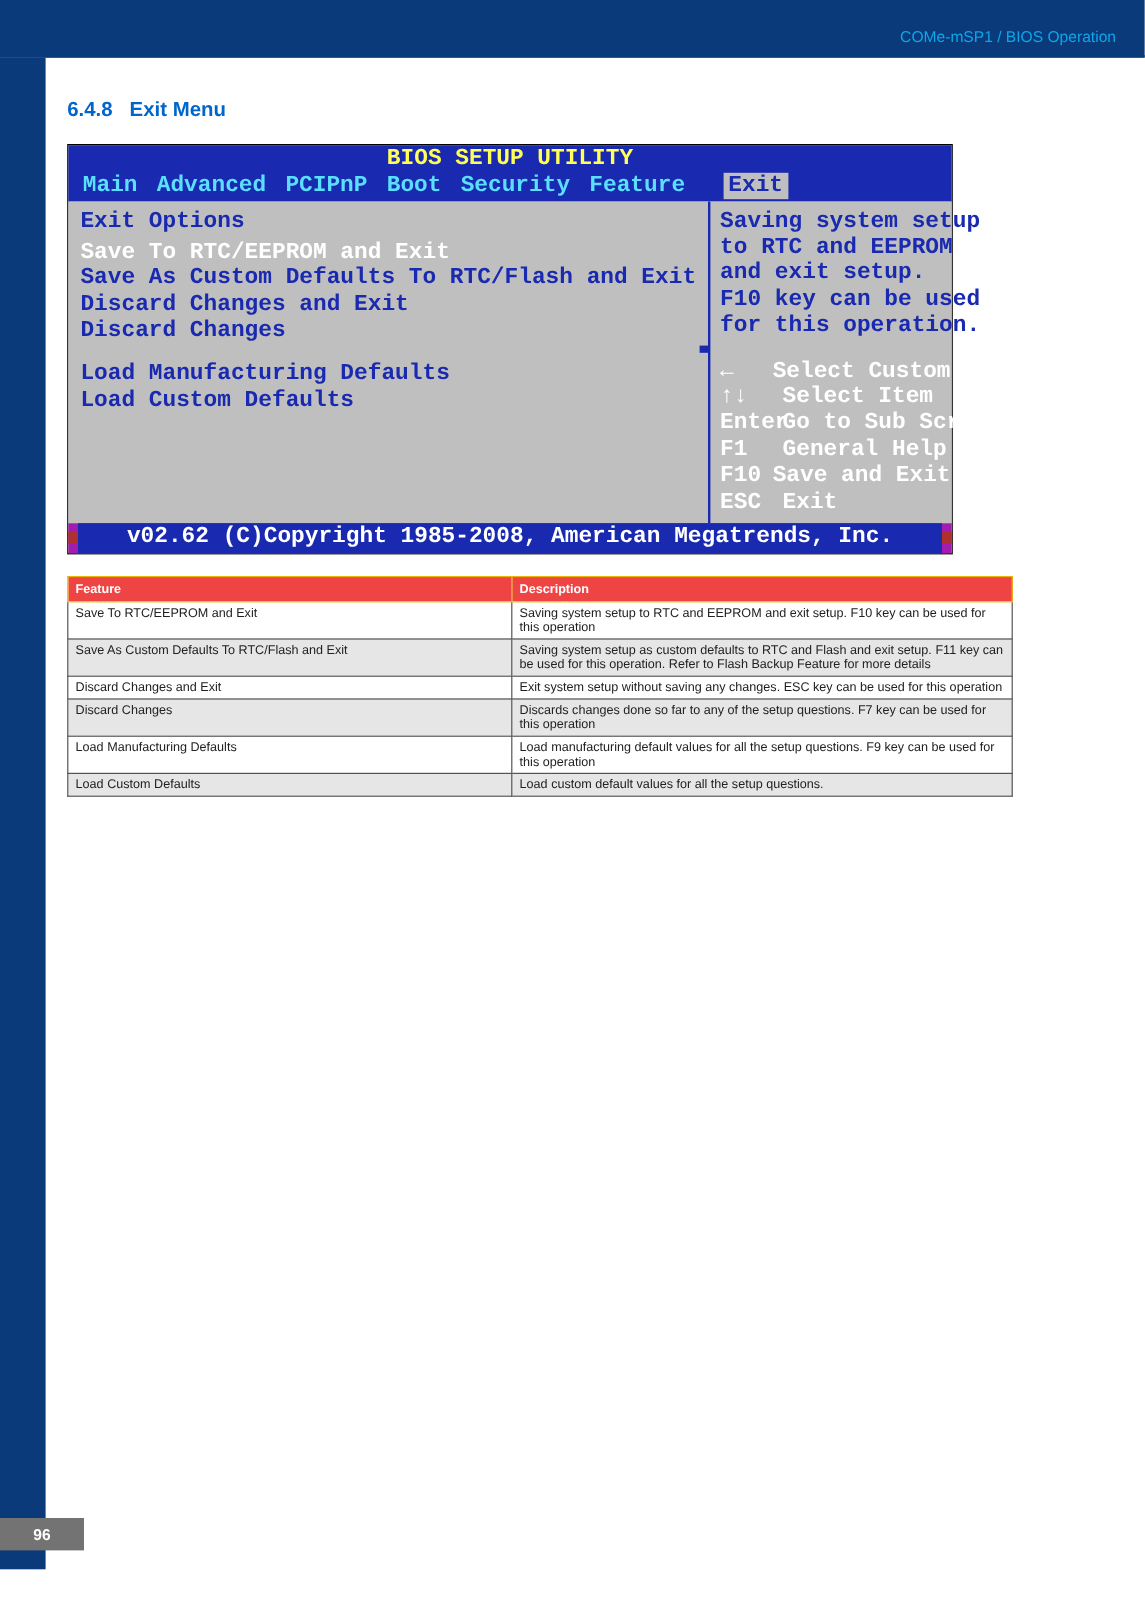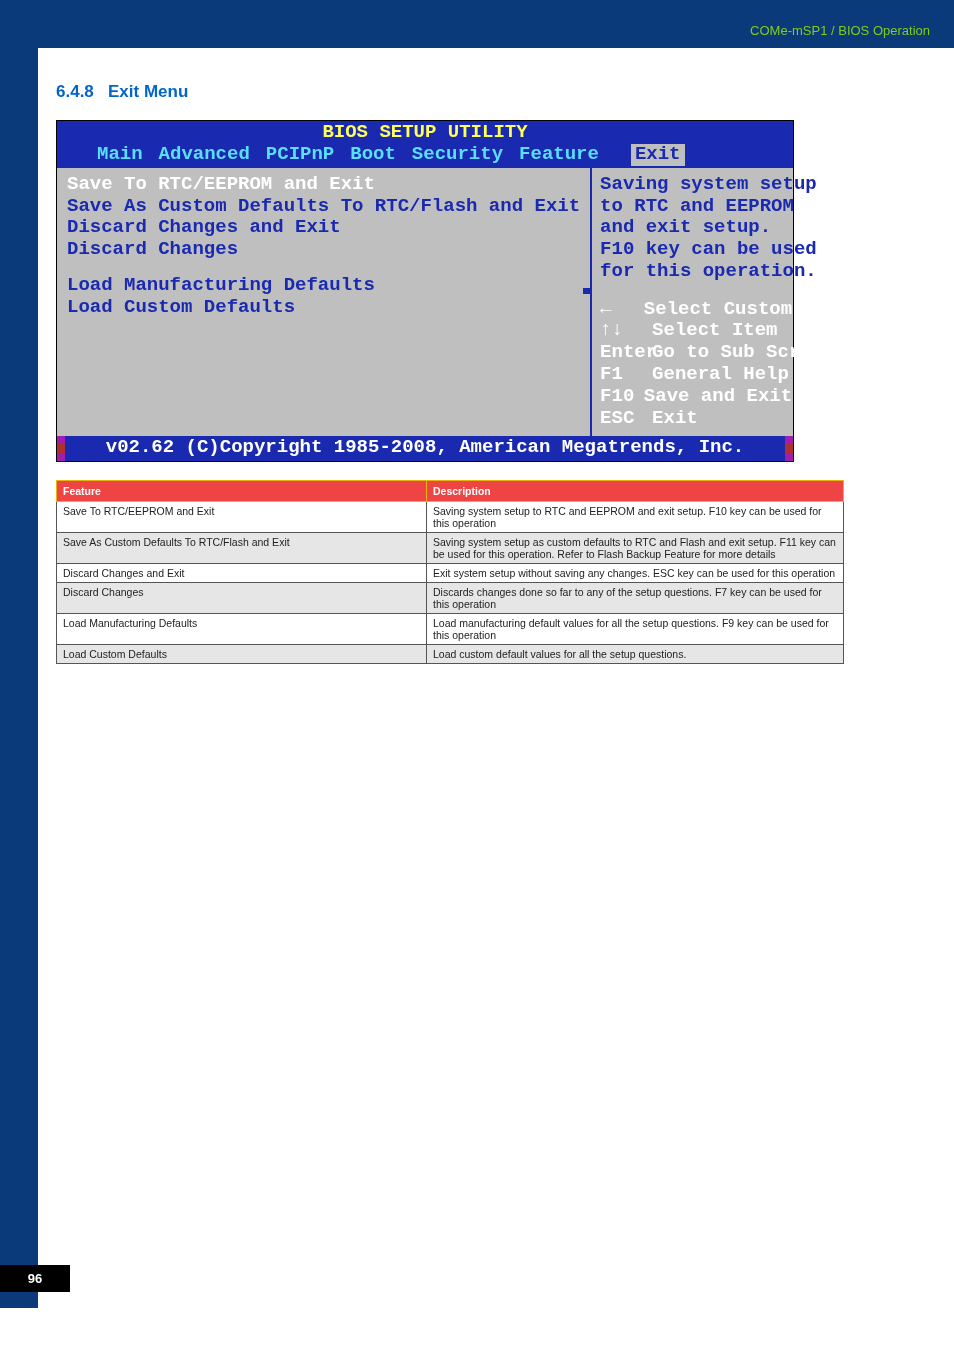--- a/index.html
+++ b/index.html
@@ -6,21 +6,21 @@
   body {
     font-family: Arial, Helvetica, sans-serif;
     background: #fff;
     width: 954px;
     margin: 0 auto;
     font-size: 12px;
     color: #222;
   }
   .page-header {
     background: #0a3a7a;
-    color: #84cc16;
+    color: #0ea5e9;
     height: 48px;
     display: flex;
     align-items: flex-end;
     justify-content: flex-end;
     padding: 0 24px 8px 0;
     font-size: 13px;
     border-bottom: 2px solid #0a3a7a;
   }
   .outer-margin {
     border-left: 38px solid #0a3a7a;
@@ -55,21 +55,21 @@
     padding-top: 1px;
   }
   .bios-tabs {
     display: flex;
     padding: 0 10px 2px 10px;
   }
   .bios-tab {
     color: #5adfff;
     padding: 0 14px 0 2px;
   }
-  .bios-tab.first { padding-left: 2px; margin-left: 28px; }
+  .bios-tab.first { padding-left: 2px; }
   .bios-tab.active {
     color: #1a2ab0;
     background: #bfbfbf;
     padding: 0 4px;
     margin-left: 18px;
   }
   .bios-body {
     display: flex;
     background: #bfbfbf;
     height: 268px;
@@ -150,21 +150,21 @@
   table.feat tbody tr:nth-child(1) td,
   table.feat tbody tr:nth-child(3) td,
   table.feat tbody tr:nth-child(5) td { background:#fff; }
   .col-feature { width: 370px; }
 
   .page-number {
     position: absolute;
     bottom: 16px;
     left: -38px;
     width: 70px;
-    background: #000000;
+    background: #737373;
     color: #fff;
     text-align: center;
     padding: 6px 0;
     font-weight: bold;
     font-size: 13px;
   }
 </style>
 </head>
 <body>
 
@@ -186,20 +186,21 @@
         <span class="bios-tab">Advanced</span>
         <span class="bios-tab">PCIPnP</span>
         <span class="bios-tab">Boot</span>
         <span class="bios-tab">Security</span>
         <span class="bios-tab">Feature</span>
         <span class="bios-tab active">Exit</span>
       </div>
     </div>
     <div class="bios-body">
       <div class="bios-left">
+        <div class="section-hdr">Exit Options</div>
         <div class="item sel">Save To RTC/EEPROM and Exit</div>
         <div class="item">Save As Custom Defaults To RTC/Flash and Exit</div>
         <div class="item">Discard Changes and Exit</div>
         <div class="item">Discard Changes</div>
         <div style="height:14px"></div>
         <div class="item">Load Manufacturing Defaults</div>
         <div class="item">Load Custom Defaults</div>
         <div class="bios-scroll-tick"></div>
       </div>
       <div class="bios-right">

